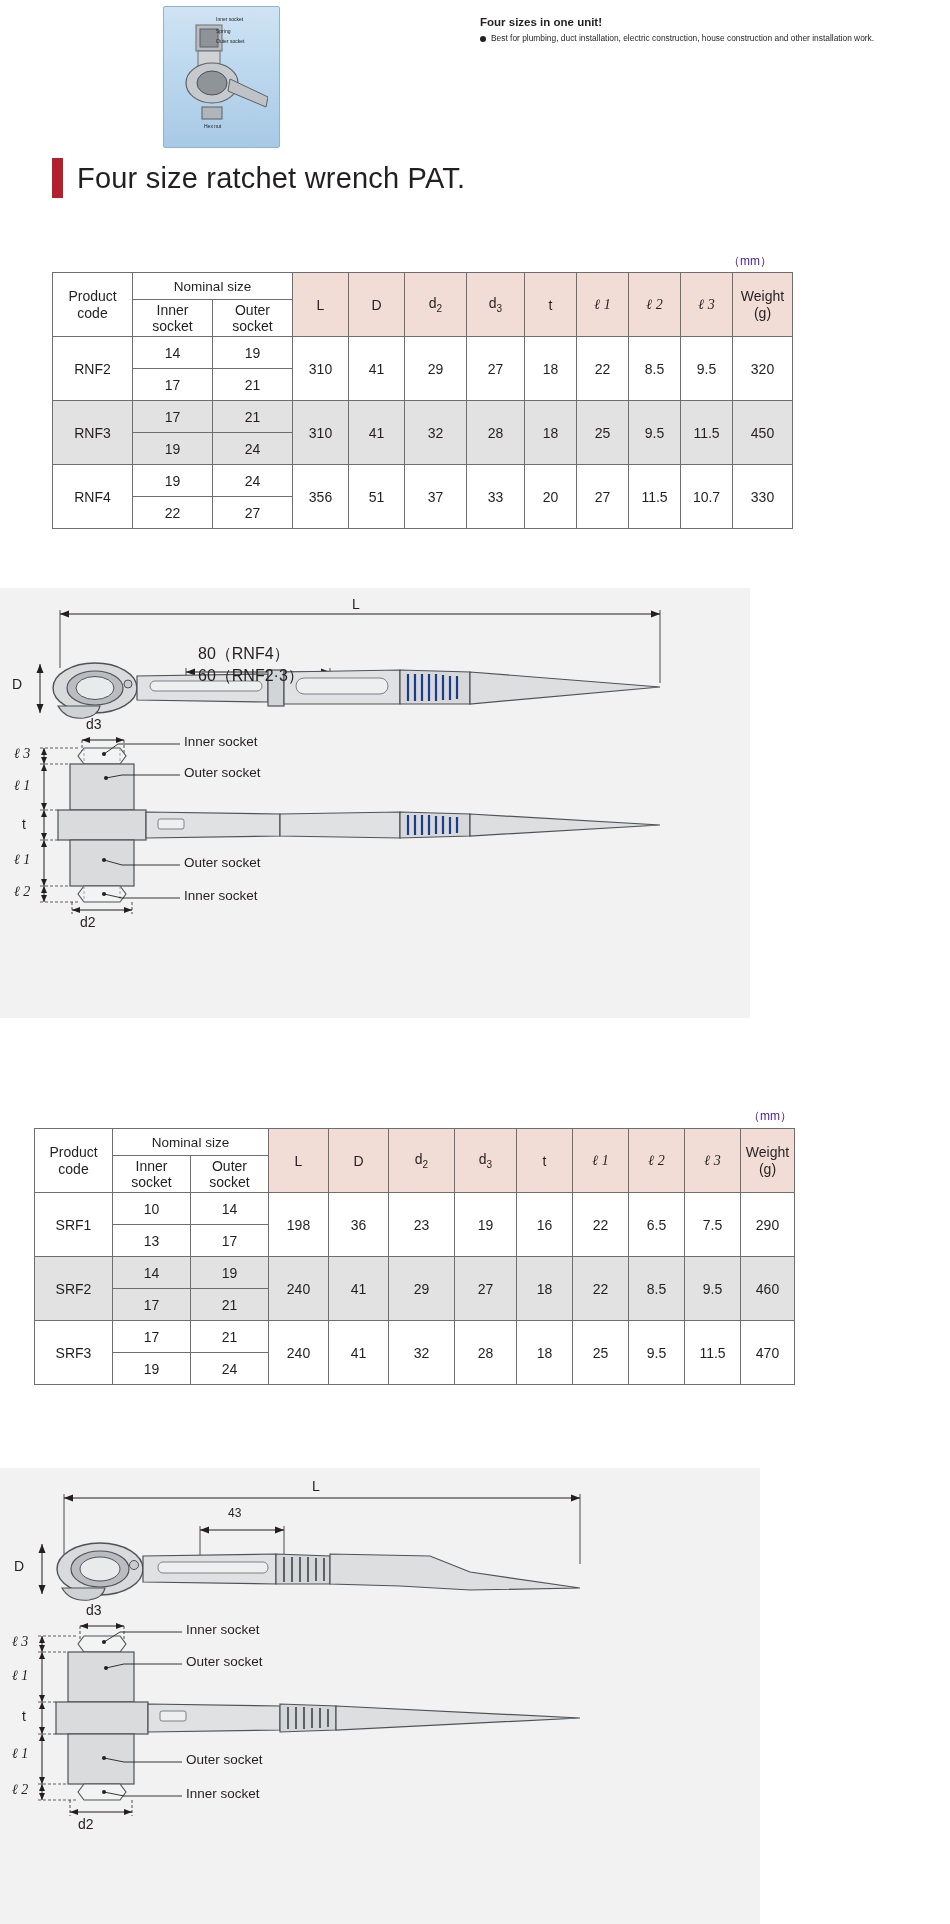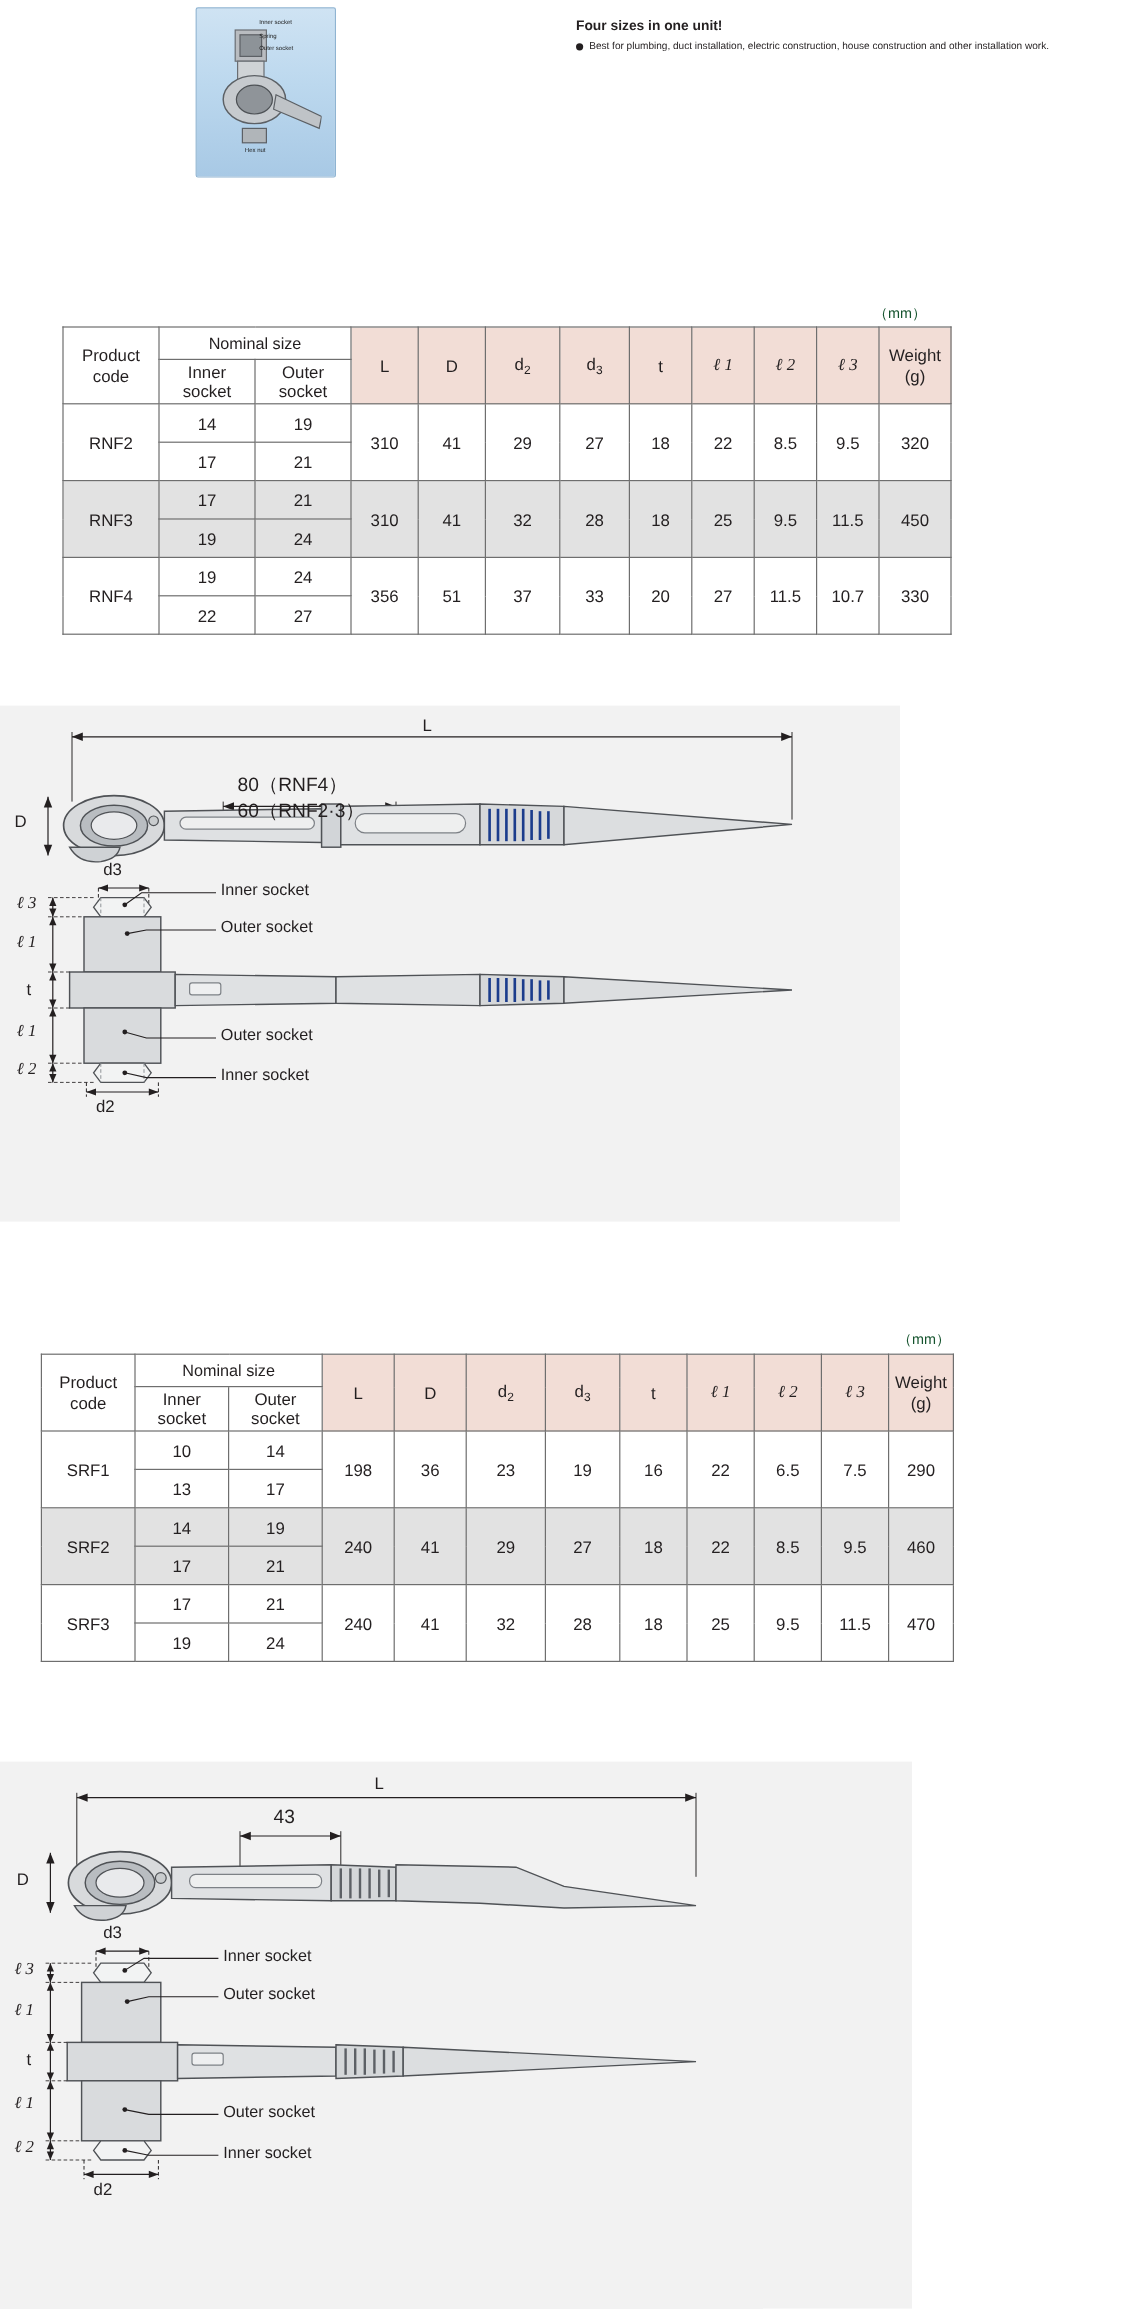--- a/index.html
+++ b/index.html
@@ -22,21 +22,21 @@
   .wrench-photo{position:absolute;left:8px;top:14px;width:96px;height:112px;}
   .promo-txt{position:absolute;left:480px;top:16px;width:420px;}
   .promo-head{font-size:11.5px;font-weight:bold;color:#231f20;margin-bottom:5px;}
   .promo-li{position:relative;padding-left:11px;font-size:8.4px;line-height:1.36;margin-bottom:4px;color:#231f20;}
   .promo-li:before{content:"";position:absolute;left:0;top:3px;width:6px;height:6px;border-radius:50%;background:#231f20;}
 
   
   .sec-head{position:absolute;display:flex;align-items:center;}
   .sec-bar{width:11px;height:40px;background:#b41f2e;margin-right:14px;}
   .sec-title{font-size:29px;font-weight:normal;letter-spacing:.2px;color:#231f20;white-space:nowrap;}
-  .mm-note{position:absolute;font-size:12px;color:#14532d;}
+  .mm-note{position:absolute;font-size:12px;color:#4c1d95;}
 
   
   table.spec{position:absolute;border-collapse:collapse;table-layout:fixed;}
   table.spec td,table.spec th{
     border:1px solid #6e6e6e;
     text-align:center;vertical-align:middle;
     font-size:14px;color:#231f20;font-weight:normal;
     padding:0;
   }
   .hdr-pink{background:#f2ddd6;}
@@ -83,20 +83,24 @@
         <span>Hex nut</span>
       </div>
     </div>
 
     <div class="promo-txt">
       <div class="promo-head">Four sizes in one unit!</div>
       <div class="promo-li">Best for plumbing, duct installation, electric construction, house construction and other installation work.</div>
     </div>
   </div>
 
+  <div class="sec-head" style="left:52px;top:158px;">
+    <div class="sec-bar"></div>
+    <div class="sec-title">Four size ratchet wrench  PAT.</div>
+  </div>
   <div class="mm-note" style="left:728px;top:253px;">（mm）</div>
 
   <table class="spec" style="left:52px;top:272px;width:723px;">
     <colgroup>
       <col style="width:80px">
         <col style="width:80px">
         <col style="width:80px">
       <col style="width:56px">
         <col style="width:56px">
         <col style="width:62px">
@@ -551,21 +555,21 @@
         <path d="M104 324 L124 328 L182 328"></path>
       </g>
       <circle cx="104" cy="174" r="2" fill="#231f20"></circle>
       <circle cx="106" cy="200" r="2" fill="#231f20"></circle>
       <circle cx="104" cy="290" r="2" fill="#231f20"></circle>
       <circle cx="104" cy="324" r="2" fill="#231f20"></circle>
     </svg>
 
     <div class="dim-label" style="left:312px;top:10px;">L</div>
     <div class="dim-label" style="left:14px;top:90px;">D</div>
-    <div class="dim-label" style="left:228px;top:38px;font-size:16px;">43</div>
+    <div class="dim-label" style="left:228px;top:38px;font-size:12px;">43</div>
     <div class="dim-label" style="left:86px;top:134px;">d3</div>
     <div class="dim-label" style="left:78px;top:348px;">d2</div>
     <div class="dim-label ell" style="left:12px;top:166px;">ℓ 3</div>
     <div class="dim-label ell" style="left:12px;top:200px;">ℓ 1</div>
     <div class="dim-label" style="left:22px;top:240px;">t</div>
     <div class="dim-label ell" style="left:12px;top:278px;">ℓ 1</div>
     <div class="dim-label ell" style="left:12px;top:314px;">ℓ 2</div>
 
     <div class="callout" style="left:186px;top:154px;">Inner socket</div>
     <div class="callout" style="left:186px;top:186px;">Outer socket</div>

